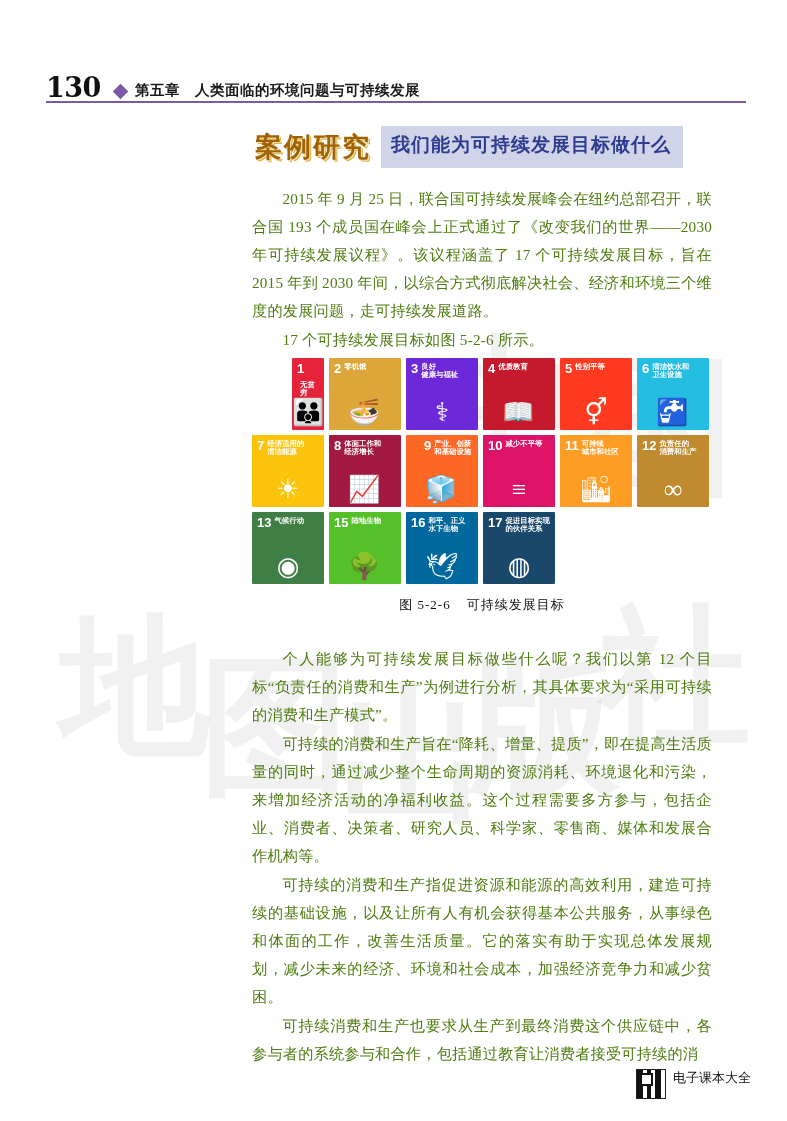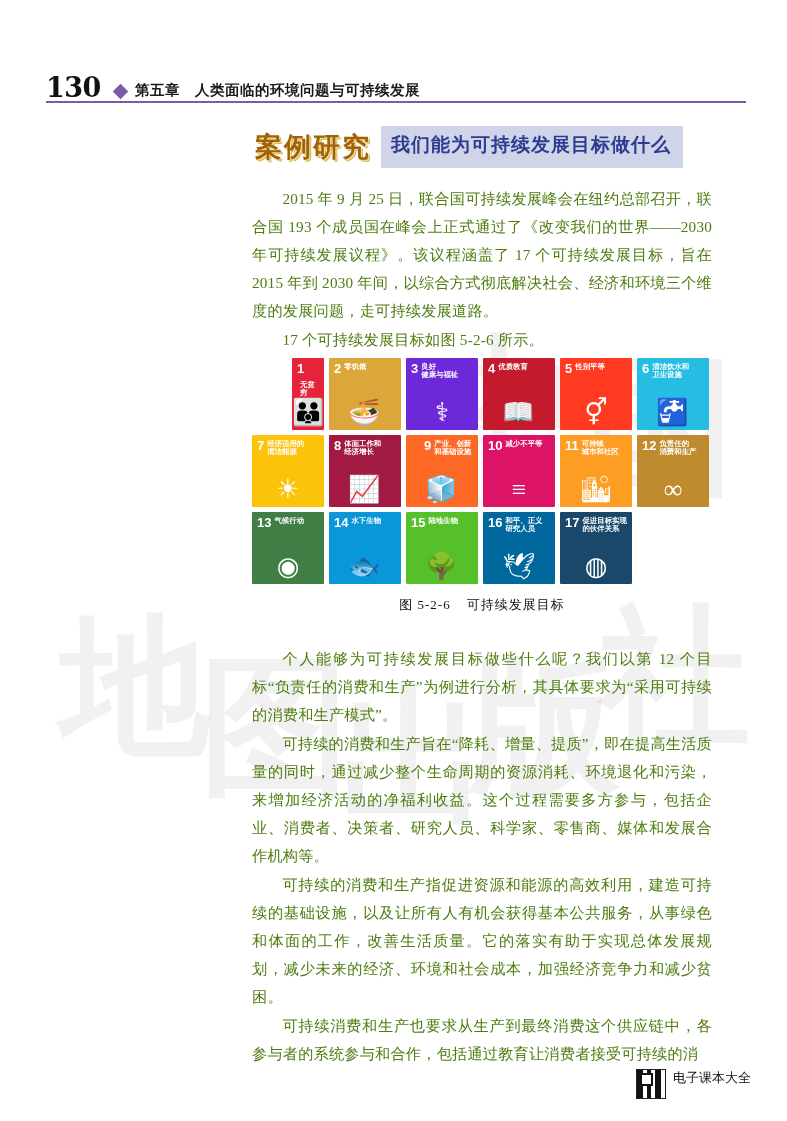--- a/index.html
+++ b/index.html
@@ -305,31 +305,27 @@
     <div class="sdg" style="background: rgb(191, 139, 46);">
       <span class="num">12</span><span class="lbl">负责任的
 消费和生产</span>
       <span class="glyph">∞</span>
     </div>
 
     <div class="sdg" style="background: rgb(63, 126, 68);">
       <span class="num">13</span><span class="lbl">气候行动</span>
       <span class="glyph">◉</span>
     </div>
-    <div class="sdg" style="background: rgb(10, 151, 217);">
-      <span class="num">14</span><span class="lbl">水下生物</span>
-      <span class="glyph">🐟</span>
-    </div>
     <div class="sdg" style="background: rgb(86, 192, 43);">
       <span class="num">15</span><span class="lbl">陆地生物</span>
       <span class="glyph">🌳</span>
     </div>
     <div class="sdg" style="background: rgb(0, 104, 157);">
       <span class="num">16</span><span class="lbl">和平、正义
-研究人员</span>
+水下生物</span>
       <span class="glyph">🕊</span>
     </div>
     <div class="sdg" style="background: rgb(25, 72, 106);">
       <span class="num">17</span><span class="lbl">促进目标实现
 的伙伴关系</span>
       <span class="glyph">◍</span>
     </div>
   </div>
   <div class="fig-caption">
     <span class="capnum">图 5-2-6</span><span>可持续发展目标</span>

